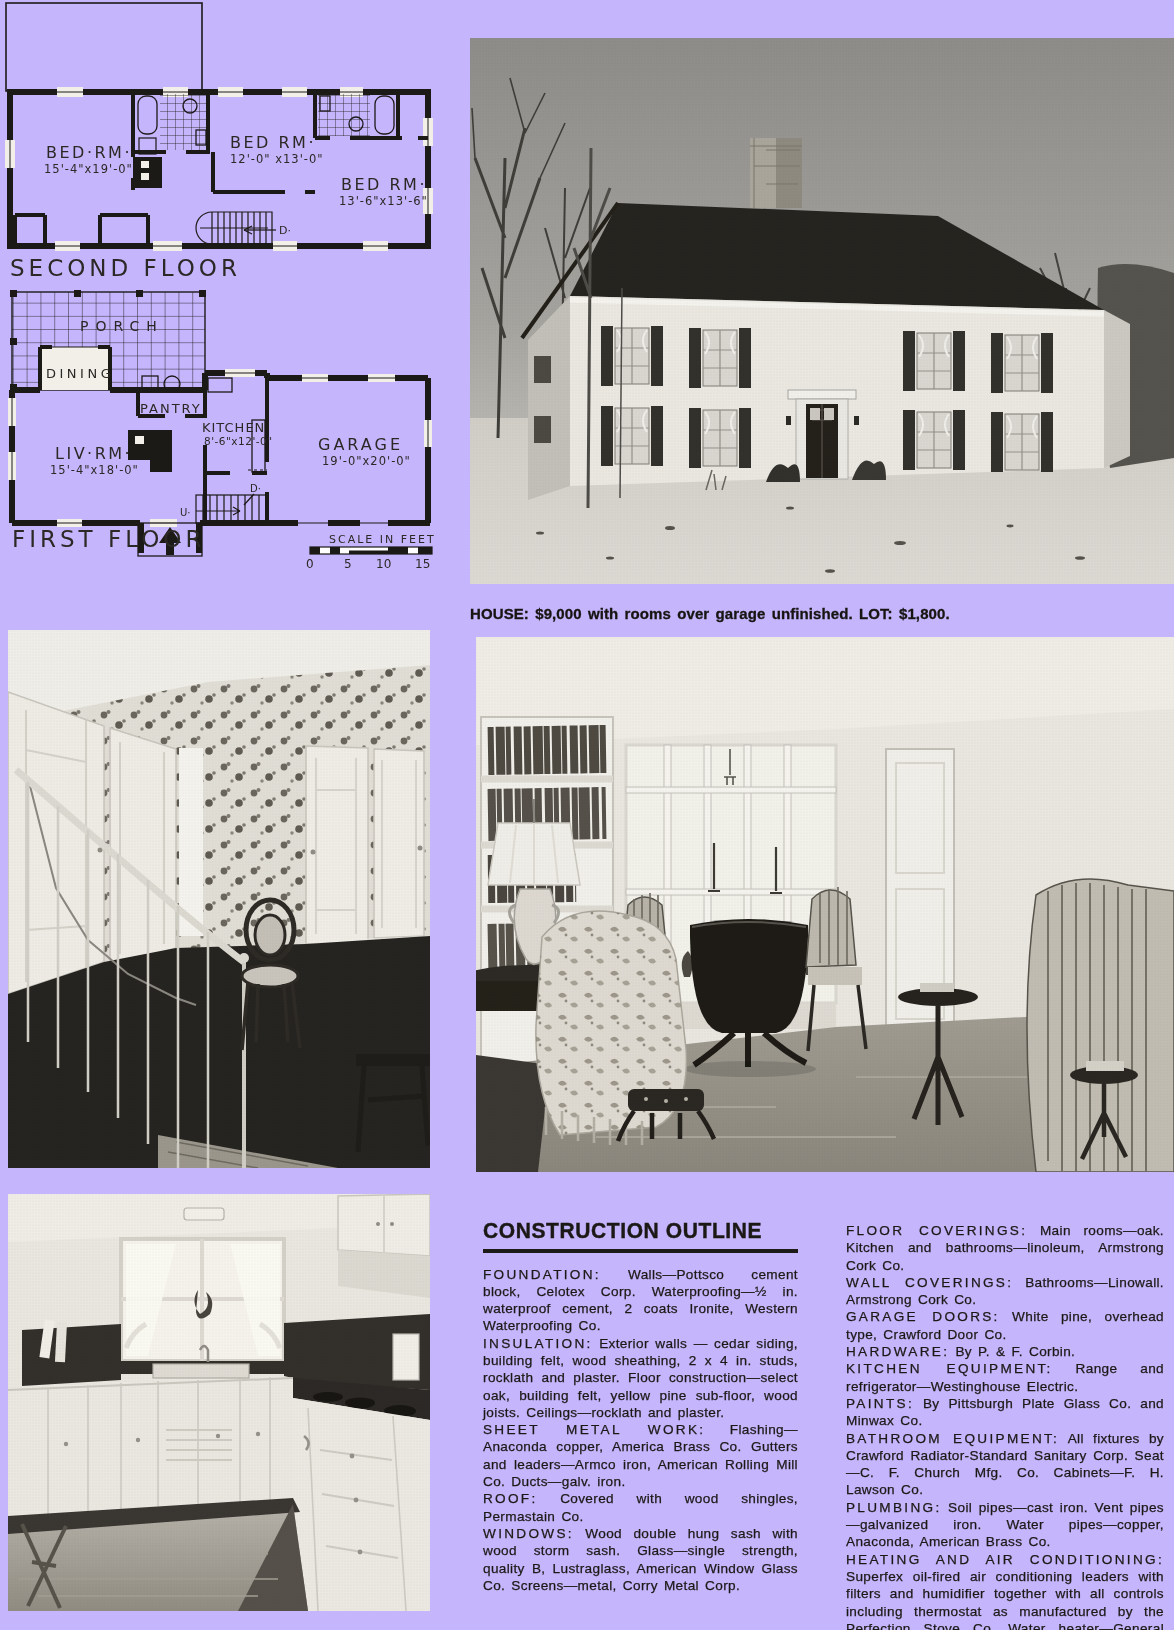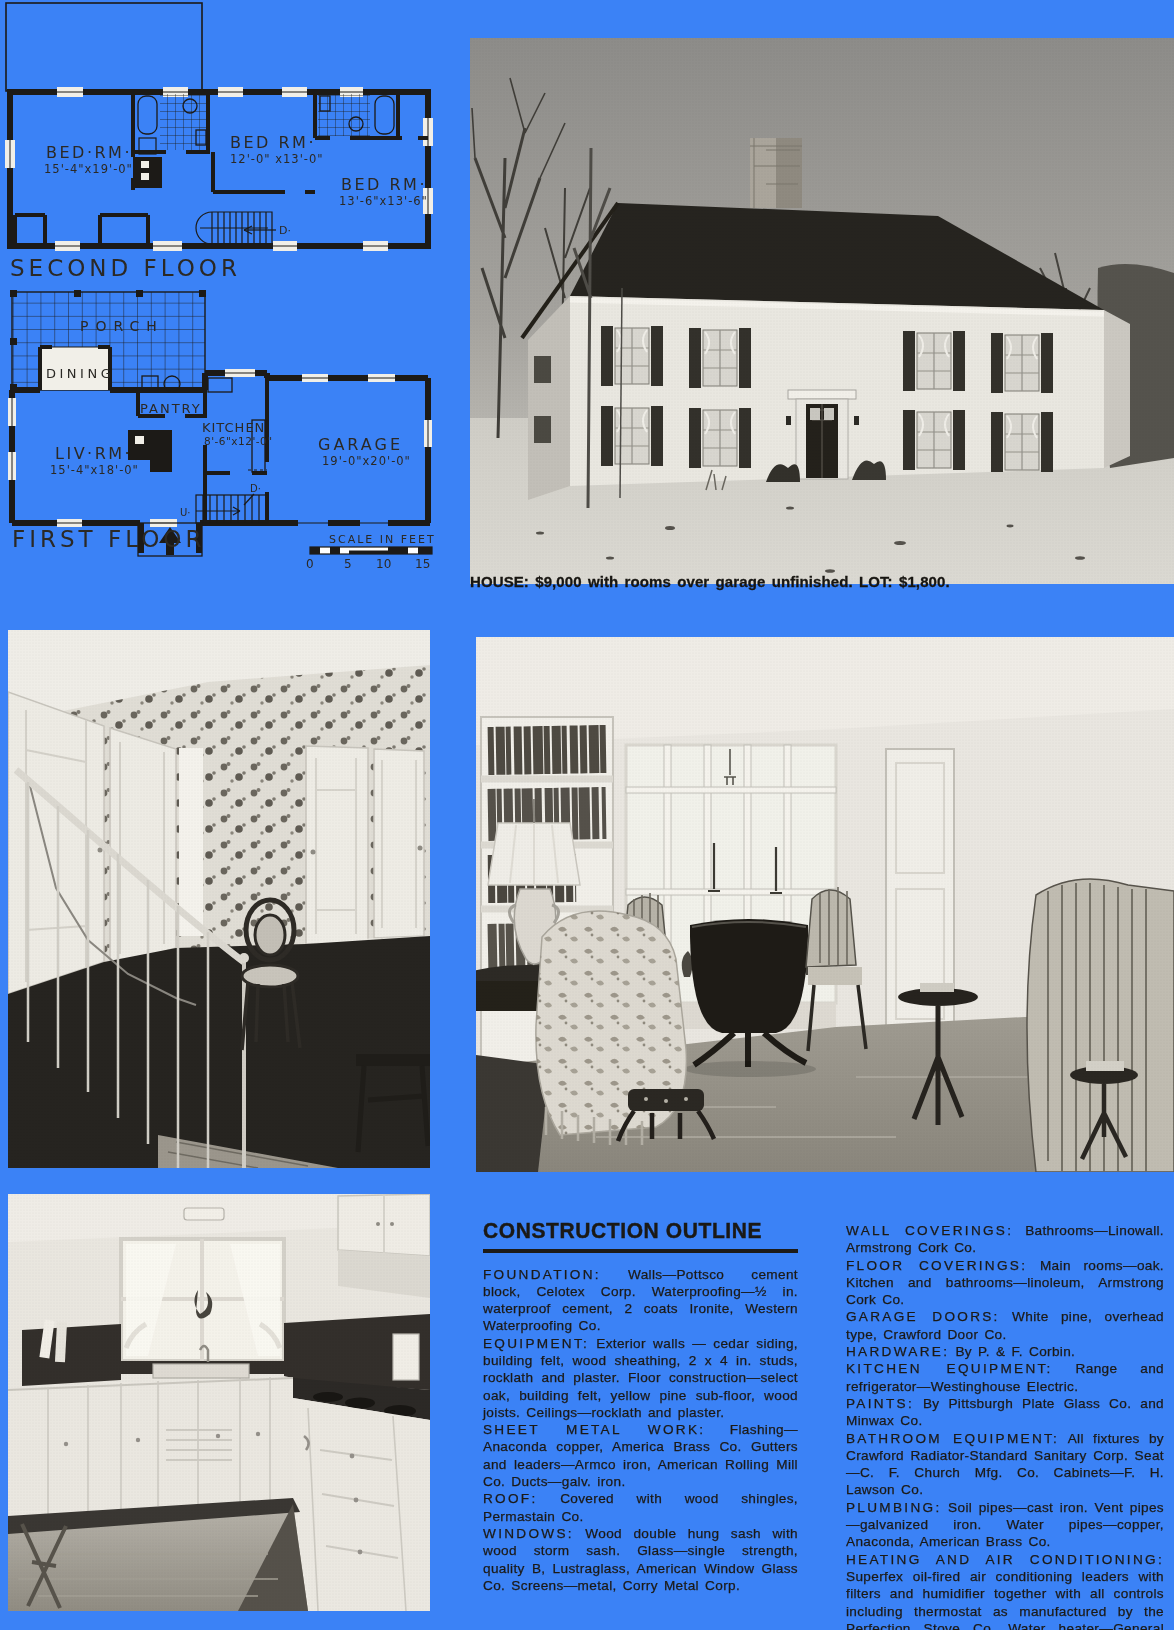--- a/index.html
+++ b/index.html
@@ -1,22 +1,22 @@
 <!DOCTYPE html>
 <html><head>
 <meta charset="utf-8">
 <style>
   html,body{margin:0;padding:0;}
-  .page{position:relative;width:1174px;height:1630px;background:#3b82f6;overflow:hidden;
+  .page{position:relative;width:1174px;height:1630px;background:#c4b5fd;overflow:hidden;
         font-family:"Liberation Sans",sans-serif;color:#201e1a;}
   svg text{font-family:"DejaVu Sans",sans-serif;fill:#2b2925;}
   .photo{position:absolute;}
   #plans{position:absolute;left:0;top:0;}
   #house{left:470px;top:38px;}
-  #caption{position:absolute;left:470px;top:572px;width:704px;
+  #caption{position:absolute;left:470px;top:604px;width:704px;
            font-weight:700;font-size:15px;line-height:20px;letter-spacing:.1px;word-spacing:2px;
            color:#171511;-webkit-text-stroke:.3px #171511;}
   #stairhall{left:8px;top:630px;}
   #living{left:476px;top:637px;}
   #kitchen{left:8px;top:1194px;}
   .col{position:absolute;margin-top:32px;}
   #col-left{left:483px;top:1186px;width:315px;}
   #col-right{left:846px;top:1190px;width:318px;}
   .outline-title{margin:0 0 7px 0;font-size:21px;font-weight:800;letter-spacing:.6px;
                  color:#1b1915;-webkit-text-stroke:.4px #1b1915;transform:scaleY(1.04);transform-origin:left top;}
@@ -523,29 +523,29 @@
       <rect x="610" y="424" width="38" height="10" fill="#d3d0c7"></rect>
       <path d="M628,447 V500 M628,476 L606,522 M628,476 L650,520" stroke="#2a2722" stroke-width="4.5" fill="none"></path>
     </g>
     <rect width="698" height="535" fill="url(#ht3)"></rect>
   </svg>
 
   <section class="col" id="col-left">
     <h2 class="outline-title">CONSTRUCTION OUTLINE</h2>
     <div class="outline-rule"></div>
     <p class="entry"><span class="h">FOUNDATION:</span> <span>Walls—Pottsco cement block, Celotex Corp. Waterproofing—½ in. waterproof cement, 2 coats Ironite, Western Waterproofing Co.</span></p>
-    <p class="entry"><span class="h">EQUIPMENT:</span> <span>Exterior walls — cedar siding, building felt, wood sheathing, 2 x 4 in. studs, rocklath and plaster. Floor construction—select oak, building felt, yellow pine sub-floor, wood joists. Ceilings—rocklath and plaster.</span></p>
+    <p class="entry"><span class="h">INSULATION:</span> <span>Exterior walls — cedar siding, building felt, wood sheathing, 2 x 4 in. studs, rocklath and plaster. Floor construction—select oak, building felt, yellow pine sub-floor, wood joists. Ceilings—rocklath and plaster.</span></p>
     <p class="entry"><span class="h">SHEET METAL WORK:</span> <span>Flashing—Anaconda copper, America Brass Co. Gutters and leaders—Armco iron, American Rolling Mill Co. Ducts—galv. iron.</span></p>
     <p class="entry"><span class="h">ROOF:</span> <span>Covered with wood shingles, Permastain Co.</span></p>
     <p class="entry"><span class="h">WINDOWS:</span> <span>Wood double hung sash with wood storm sash. Glass—single strength, quality B, Lustraglass, American Window Glass Co. Screens—metal, Corry Metal Corp.</span></p>
   </section>
 
   <section class="col" id="col-right">
+    <p class="entry"><span class="h">FLOOR COVERINGS:</span> <span>Main rooms—oak. Kitchen and bathrooms—linoleum, Armstrong Cork Co.</span></p>
     <p class="entry"><span class="h">WALL COVERINGS:</span> <span>Bathrooms—Linowall. Armstrong Cork Co.</span></p>
-    <p class="entry"><span class="h">FLOOR COVERINGS:</span> <span>Main rooms—oak. Kitchen and bathrooms—linoleum, Armstrong Cork Co.</span></p>
     <p class="entry"><span class="h">GARAGE DOORS:</span> <span>White pine, overhead type, Crawford Door Co.</span></p>
     <p class="entry"><span class="h">HARDWARE:</span> <span>By P. &amp; F. Corbin.</span></p>
     <p class="entry"><span class="h">KITCHEN EQUIPMENT:</span> <span>Range and refrigerator—Westinghouse Electric.</span></p>
     <p class="entry"><span class="h">PAINTS:</span> <span>By Pittsburgh Plate Glass Co. and Minwax Co.</span></p>
     <p class="entry"><span class="h">BATHROOM EQUIPMENT:</span> <span>All fixtures by Crawford Radiator-Standard Sanitary Corp. Seat—C. F. Church Mfg. Co. Cabinets—F. H. Lawson Co.</span></p>
     <p class="entry"><span class="h">PLUMBING:</span> <span>Soil pipes—cast iron. Vent pipes—galvanized iron. Water pipes—copper, Anaconda, American Brass Co.</span></p>
     <p class="entry"><span class="h">HEATING AND AIR CONDITIONING:</span> <span>Superfex oil-fired air conditioning leaders with filters and humidifier together with all controls including thermostat as manufactured by the Perfection Stove Co. Water heater—General Electric.</span></p>
   </section>
 
   <svg id="kitchen" class="photo" width="422" height="417" viewBox="0 0 422 417">

